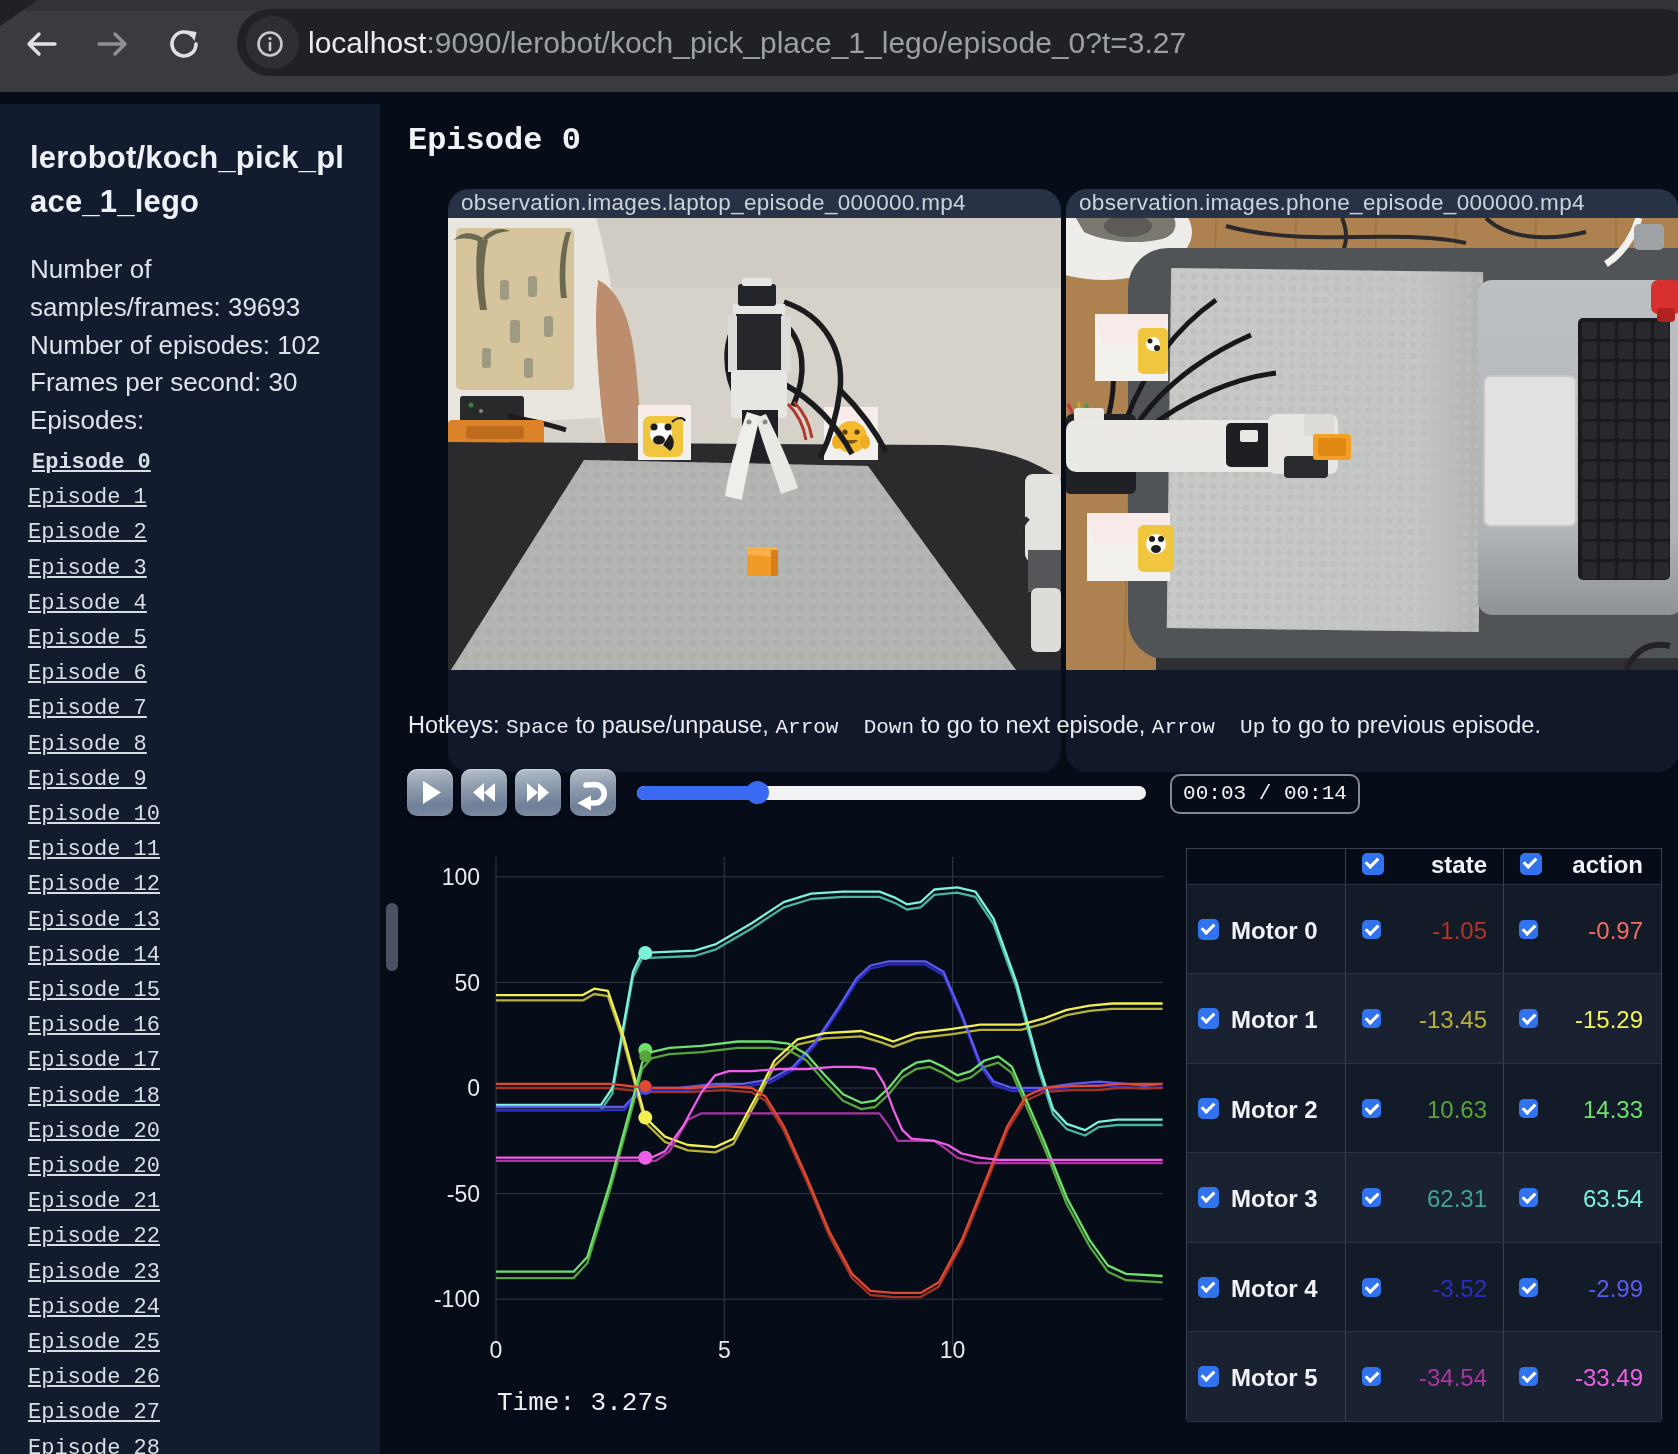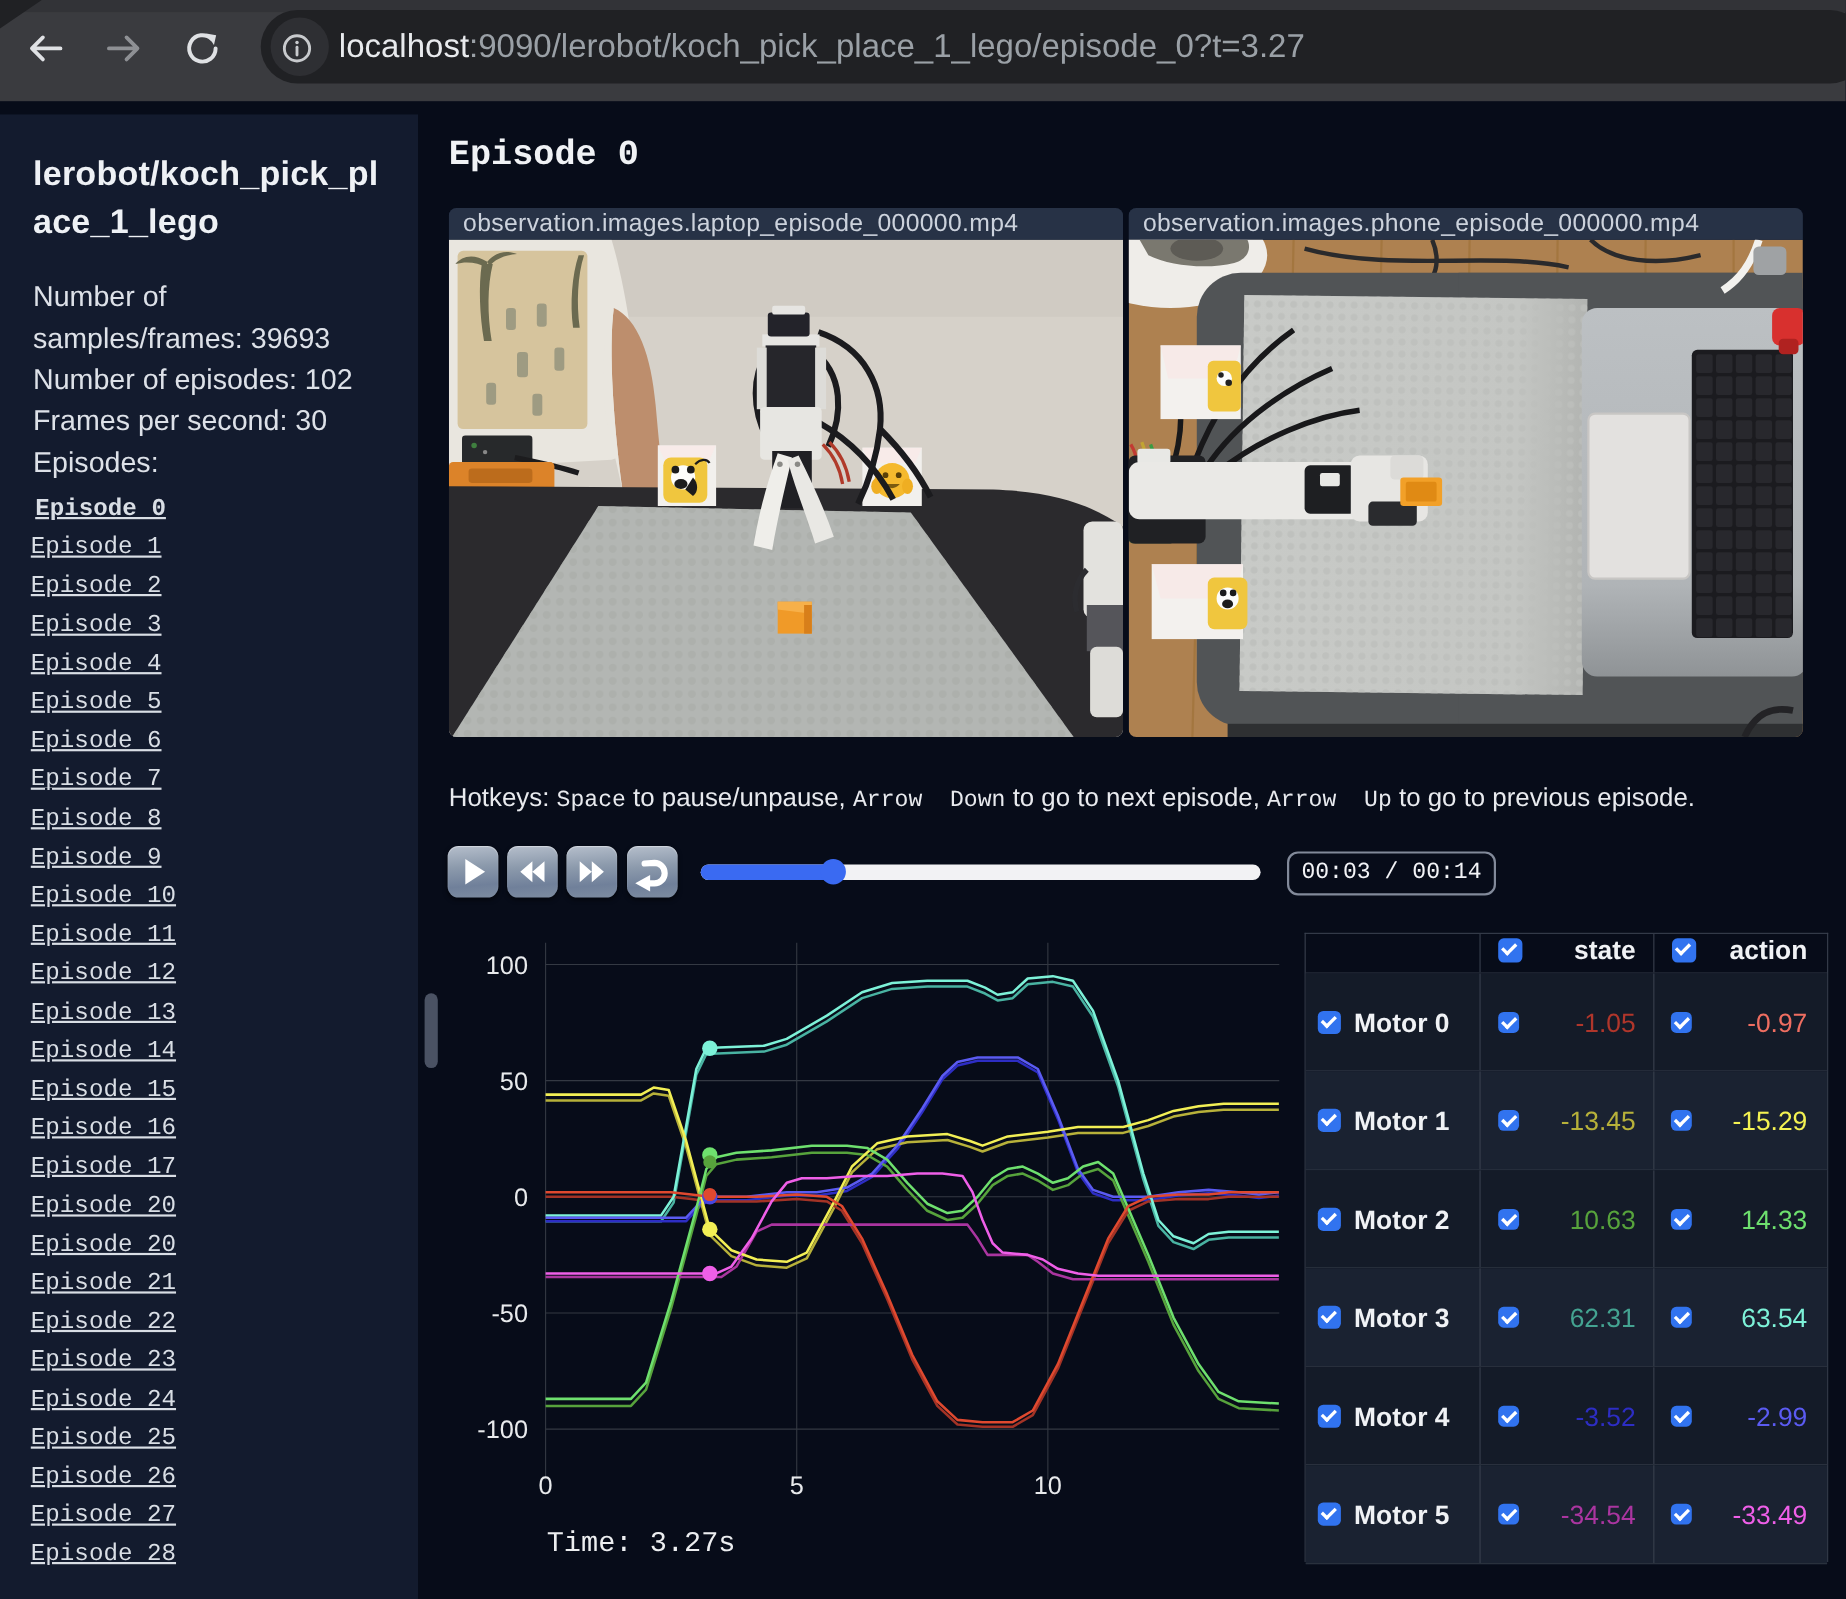--- a/index.html
+++ b/index.html
@@ -26,21 +26,21 @@
   #eplist { position:absolute; left:0; top:341px; width:380px; }
   #eplist a { display:block; font-family:"Liberation Mono", monospace; font-size:22px; line-height:35.2px;
      color:#d9dee5; text-decoration:underline; padding-left:28px; }
   #eplist a.cur { font-weight:bold; padding-left:32px; }
 
   #scrollpill { position:absolute; left:386px; top:903px; width:12px; height:68px; border-radius:6px; background:#4a5263; }
 
   
   #epname { position:absolute; left:408px; top:122px; font-family:"Liberation Mono", monospace;
      font-weight:bold; font-size:32px; color:#f0f2f5; }
-  .vid { position:absolute; top:189px; width:613px; height:481px; border-radius:7px; overflow:hidden; background:#11182a; }
+  .vid { position:absolute; top:189px; width:613px; height:583px; border-radius:21px; overflow:hidden; background:#11182a;margin-left:40px; }
   .vid .vhead { height:29px; background:#273246; color:#ccd2dc; font-size:22.5px; line-height:28px; padding-left:13px; letter-spacing:0.3px; }
   #vid1 { left:408px; }
   #vid2 { left:1026px; }
 
   #hotkeys { position:absolute; left:408px; top:712px; font-size:23.5px; color:#e8eaee; }
   #hotkeys .mono { font-size:21px; }
 
   .ctlbtn { position:absolute; top:769px; width:46px; height:47px; border-radius:10px;
      background:linear-gradient(175deg,#b6bfcc 0%,#8c9aac 40%,#70809a 75%,#7d8ca0 100%);
      box-shadow:inset 0 1px 1px rgba(255,255,255,.45), 0 2px 4px rgba(0,0,0,.5); }
@@ -106,20 +106,21 @@
       <a>Episode 8</a>
       <a>Episode 9</a>
       <a>Episode 10</a>
       <a>Episode 11</a>
       <a>Episode 12</a>
       <a>Episode 13</a>
       <a>Episode 14</a>
       <a>Episode 15</a>
       <a>Episode 16</a>
       <a>Episode 17</a>
+      <a>Episode 18</a>
       <a>Episode 20</a>
       <a>Episode 20</a>
       <a>Episode 21</a>
       <a>Episode 22</a>
       <a>Episode 23</a>
       <a>Episode 24</a>
       <a>Episode 25</a>
       <a>Episode 26</a>
       <a>Episode 27</a>
       <a>Episode 28</a>

